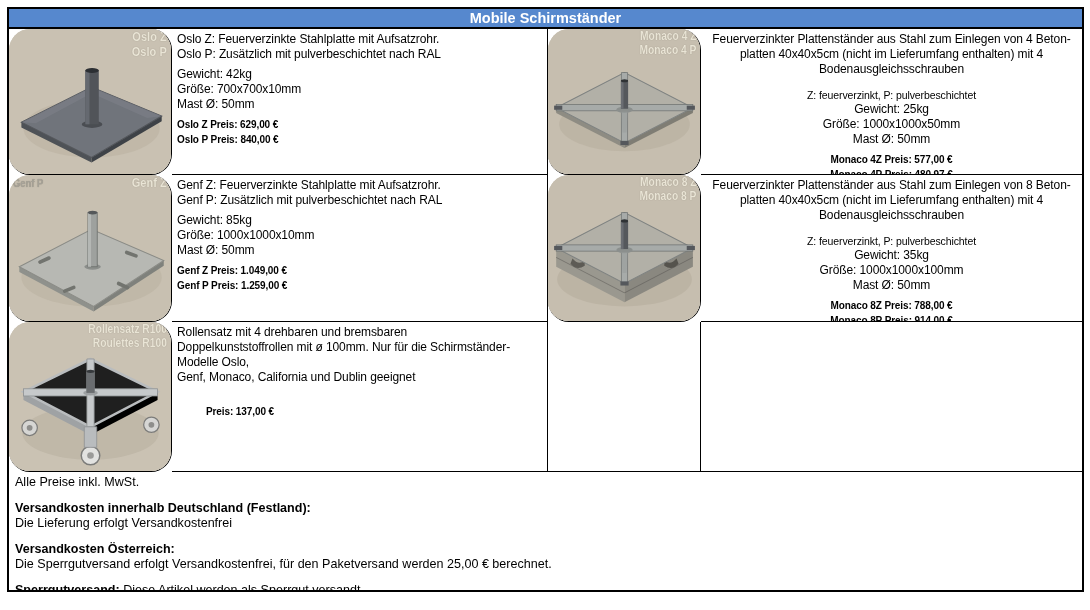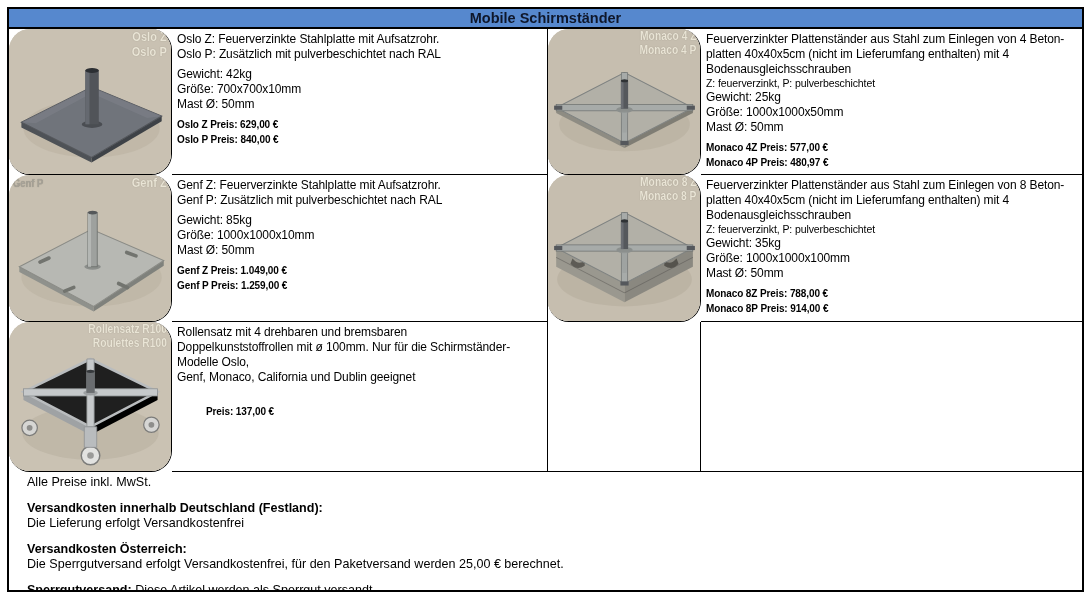--- a/index.html
+++ b/index.html
@@ -1,35 +1,35 @@
 <!DOCTYPE html>
 <html><head>
 <meta charset="utf-8">
 <style>
   html,body{margin:0;padding:0;background:#fff;}
   body{width:1090px;height:610px;position:relative;font-family:"Liberation Sans",sans-serif;color:#000;}
   .doc-table{position:absolute;left:7px;top:7px;width:1077px;border:2px solid #000;background:#fff;box-sizing:border-box;}
-  .title-bar{height:18px;background:#5688CE;border-bottom:2px solid #000;text-align:center;font-weight:bold;font-size:14.5px;line-height:18px;color:#0f172a;}
+  .title-bar{height:18px;background:#5688CE;border-bottom:2px solid #000;text-align:center;font-weight:bold;font-size:14.5px;line-height:18px;color:#ffffff;}
   .grid{display:grid;grid-template-columns:163px 376px 153px 1fr;}
   .cell{border-right:1px solid #000;border-bottom:1px solid #000;box-sizing:border-box;overflow:hidden;}
-  .last-col{border-right:none;}
+  .last-col{border-right:none;text-align:center;}
   .r1{height:146px;} .r2{height:147px;} .r3{height:150px;}
   .img-cell{padding:0;background:#fff;border-radius:21px;}
   .photo{position:relative;width:100%;height:100%;background:#C9C1B2;overflow:hidden;}
   .photo svg{display:block;width:100%;height:100%;}
   .imglabel{position:absolute;top:1px;right:4px;text-align:right;font-weight:bold;font-size:13.5px;line-height:14.5px;color:#EAE5D6;transform:scaleX(.82);transform-origin:100% 0;white-space:nowrap;text-shadow:0 0 1px rgba(110,104,88,.6);}
   .imglabel.small{font-size:12.5px;line-height:13.5px;}
   .imglabel.left{left:4px;right:auto;text-align:left;transform-origin:0 0;color:#A5A197;font-size:11.5px;}
   .txt-cell{padding:3px 5px;font-size:12px;line-height:15px;letter-spacing:-0.1px;}
   .ln{white-space:nowrap;}
   .gap{margin-top:5px;}
   .bigger-gap{margin-top:19px;padding-left:29px;}
   .bold{font-weight:bold;font-size:10px;}
-  .small-ln{font-size:10.5px;line-height:13px;}
-  .footer-cell{grid-column:1 / -1;border-right:none;border-bottom:none;padding:2px 6px 6px 18px;height:118px;box-sizing:border-box;}
+  .small-ln{font-size:10.5px;line-height:13px;margin-top:12px;}
+  .footer-cell{grid-column:1 / -1;border-right:none;border-bottom:none;padding:2px 6px 6px 6px;height:118px;box-sizing:border-box;}
   .f-ln{font-size:13.5px;line-height:15px;transform:scaleX(.93);transform-origin:0 50%;white-space:nowrap;}
   .f-gap{margin-top:11px;}
   .f-bold{font-weight:bold;}
 </style>
 </head>
 <body>
 
 <div class="doc-table">
   <div class="title-bar">Mobile Schirmständer</div>
   <div class="grid">

